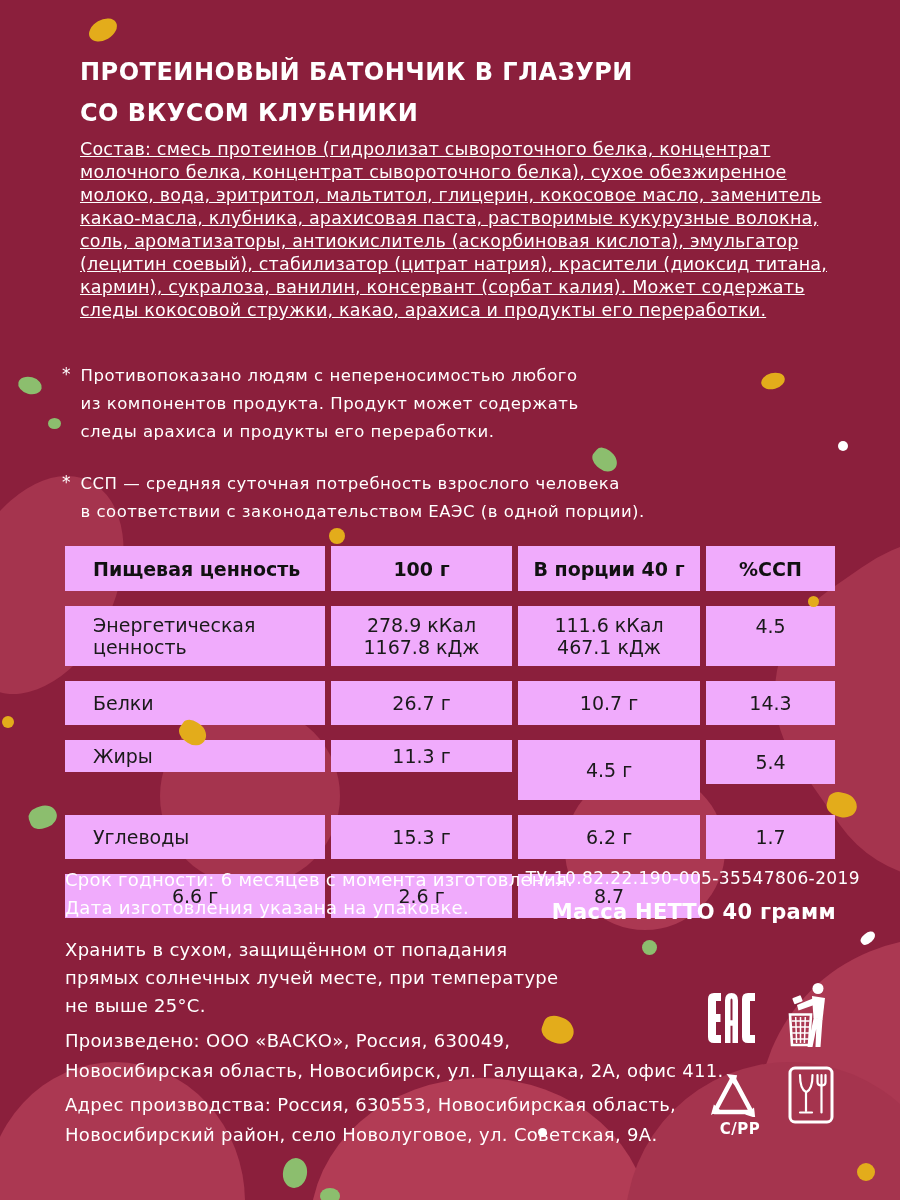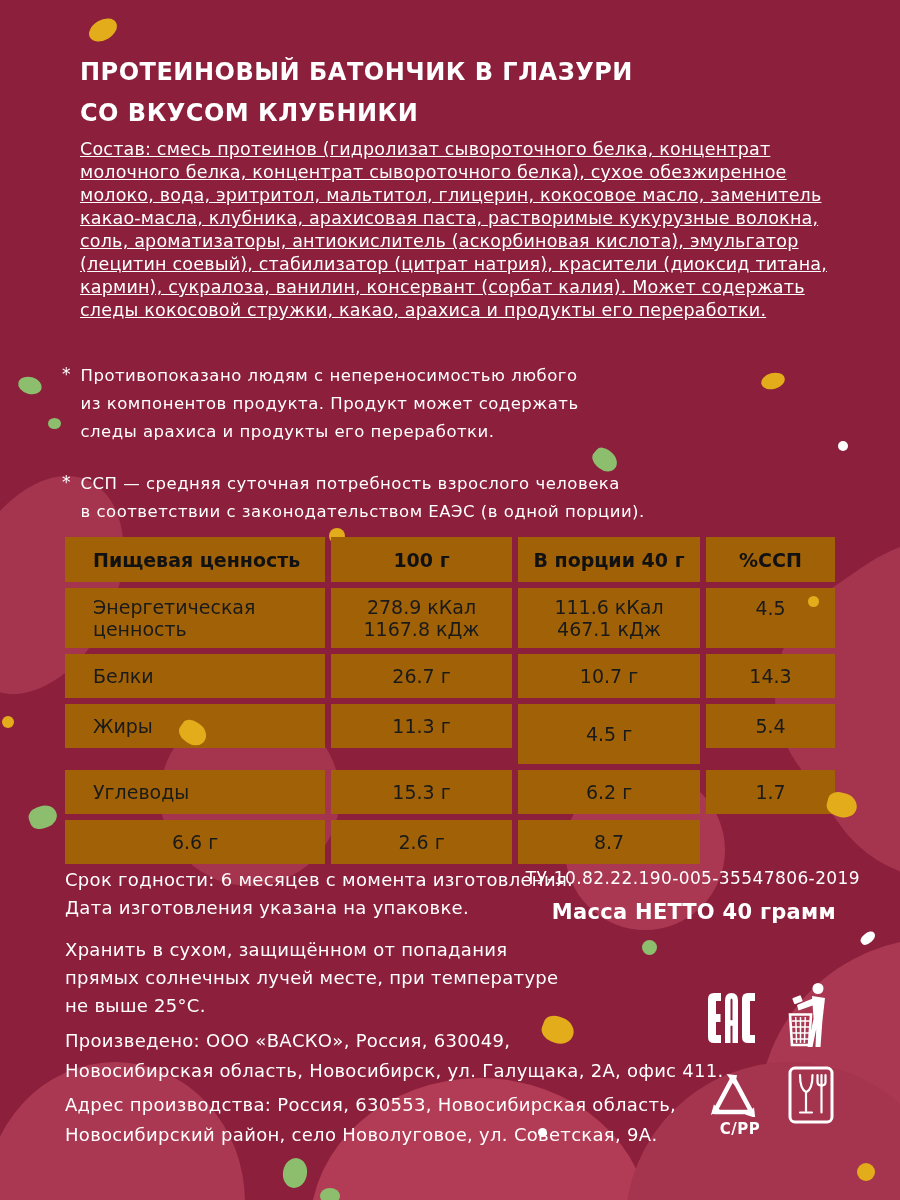--- a/index.html
+++ b/index.html
@@ -28,22 +28,22 @@
                  font-size:17.5px; line-height:23px; letter-spacing:.2px;text-decoration:underline; }
 
   .notes { position:absolute; left:62px; top:362px; width:660px; }
   .note { display:flex; gap:10px; margin-bottom:24px; }
   .note .star { font-size:17px; padding-top:2px; }
   .note .ntext { font-size:16.5px; line-height:28px; letter-spacing:.5px; }
 
   .nutri { position:absolute; left:65px; top:537px; width:770px;
            display:grid; grid-template-columns:260px 181px 182px 129px;
            grid-auto-rows:auto; gap:6px; }
-  .cell { background:#a16207; color:#1a1a1a; font-size:19px;
-          display:flex; align-items:center; justify-content:center; text-align:center; }
+  .cell { background:#f0abfc; color:#1a1a1a; font-size:19px;
+          display:flex; align-items:center; justify-content:center; text-align:center;margin-top:9px; }
   .cell.name { justify-content:flex-start; text-align:left; padding-left:28px; padding-right:10px; }
   .cell.head { font-weight:bold; color:#111; height:45px; font-size:19px; }
   .cell.top { align-items:flex-start; padding-top:9px; }
 
   .blk { position:absolute; font-size:18px; line-height:28px; letter-spacing:.3px; }
   .shelf { left:65px; top:866px; }
   .tu { position:absolute; right:40px; top:868px; font-size:17px; letter-spacing:.4px; }
   .mass { position:absolute; right:64px; top:900px; font-size:21px; font-weight:bold; letter-spacing:.3px; }
   .storage { left:65px; top:936px; }
   .producer { left:65px; top:1026px; line-height:30px; }
@@ -107,22 +107,22 @@
 1167.8 кДж</div>
       <div class="cell pre" style="height:60px;">111.6 кКал
 467.1 кДж</div>
       <div class="cell top" style="height:60px;">4.5</div>
 
       <div class="cell name" style="height:44px;">Белки</div>
       <div class="cell" style="height:44px;">26.7 г</div>
       <div class="cell" style="height:44px;">10.7 г</div>
       <div class="cell" style="height:44px;">14.3</div>
 
-      <div class="cell name" style="height:44px;">Жиры</div>
-      <div class="cell" style="height:44px;">11.3 г</div>
+      <div class="cell name" style="height:32px;">Жиры</div>
+      <div class="cell" style="height:32px;">11.3 г</div>
       <div class="cell" style="height:60px;">4.5 г</div>
       <div class="cell" style="height:44px;text-align:right;">5.4</div>
 
       <div class="cell name" style="height:44px;">Углеводы</div>
       <div class="cell" style="height:44px;">15.3 г</div>
       <div class="cell" style="height:44px;">6.2 г</div>
       <div class="cell" style="height:44px;">1.7</div>
 
       <div class="cell" style="height:44px;">6.6 г</div>
       <div class="cell" style="height:44px;">2.6 г</div>

